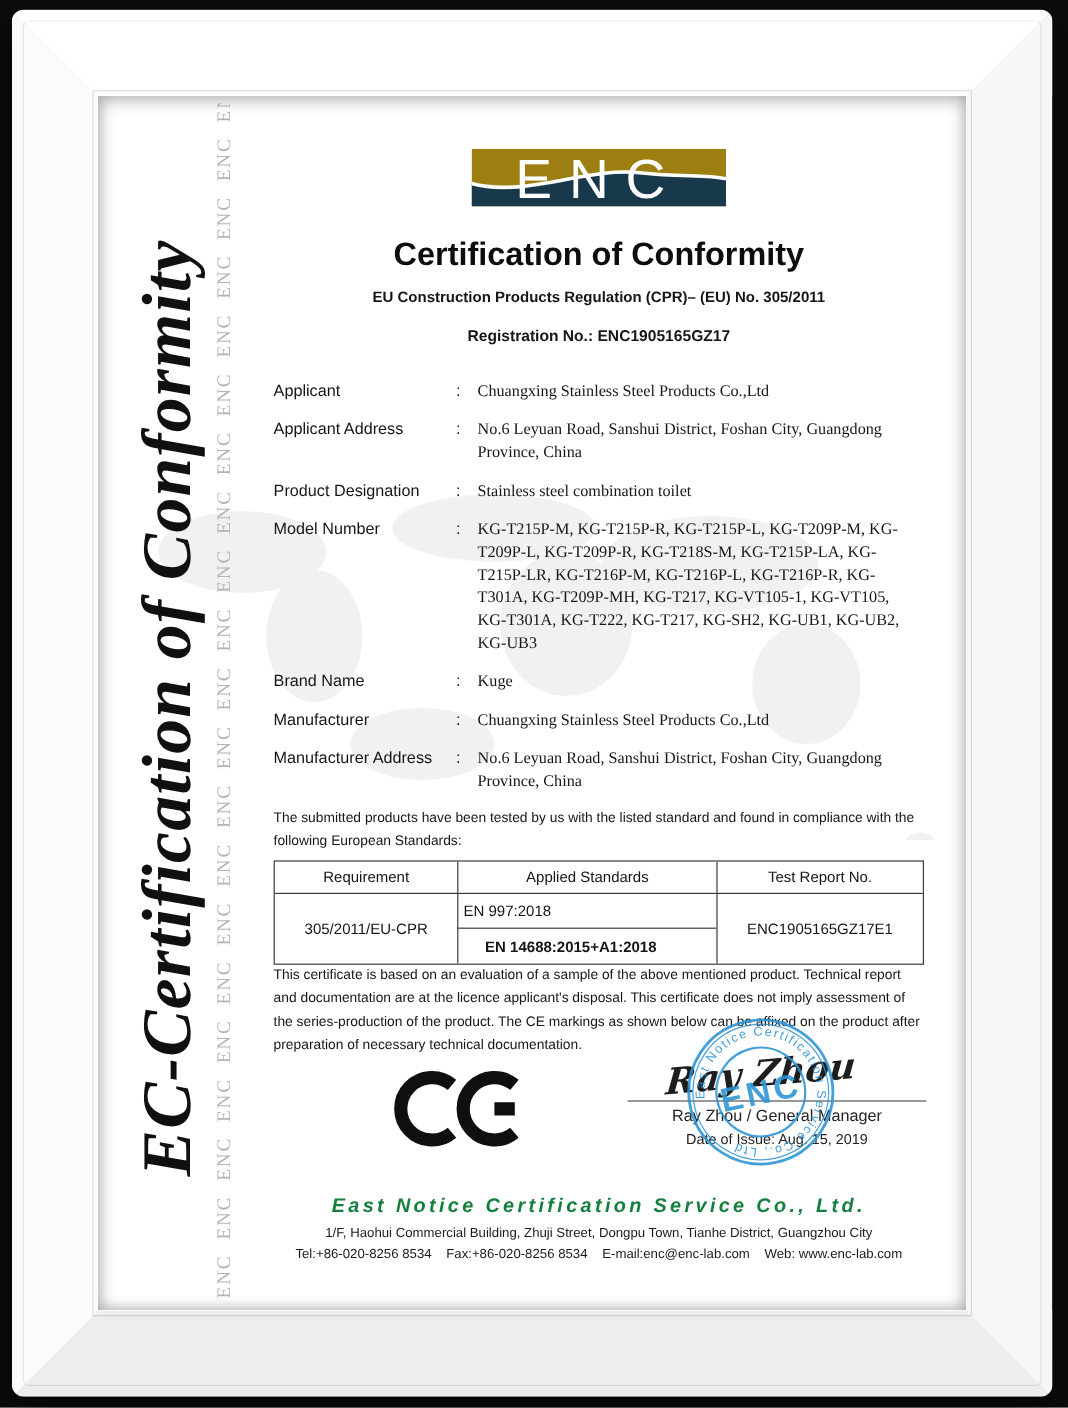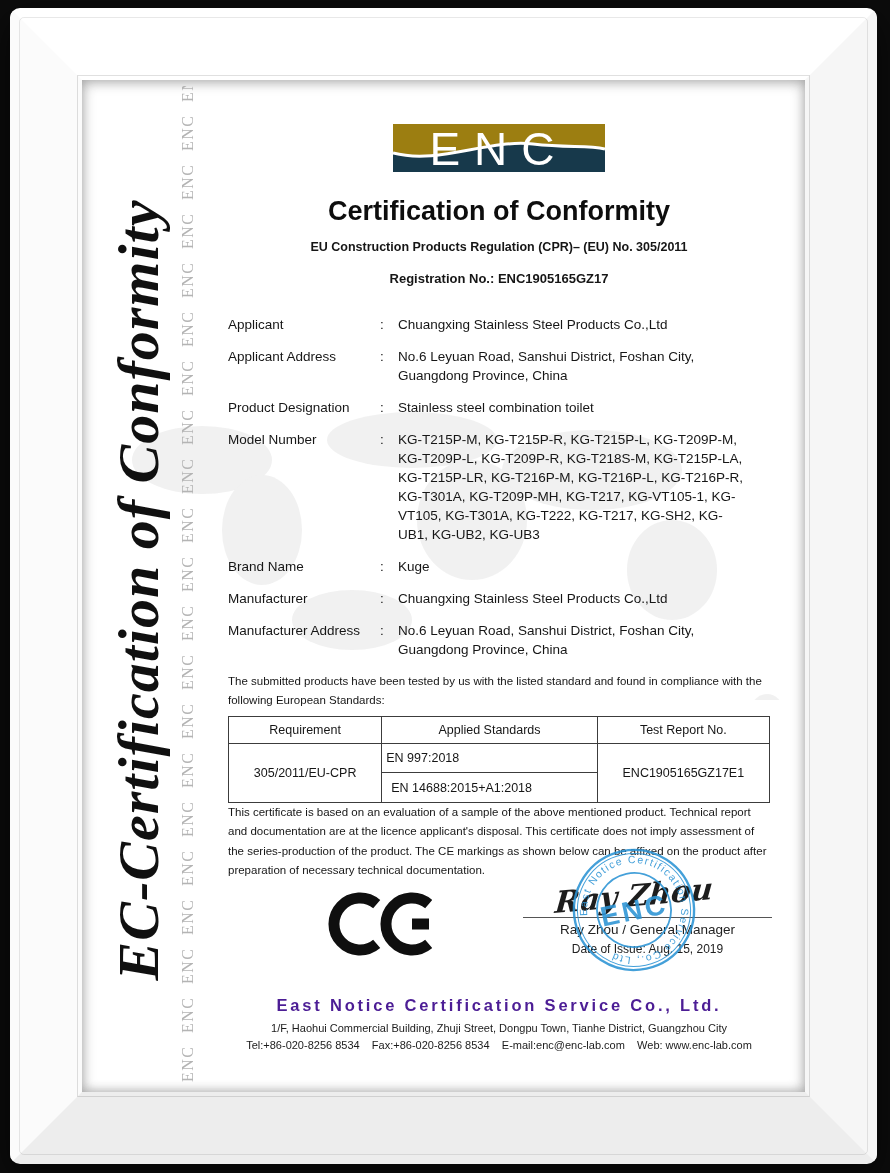--- a/index.html
+++ b/index.html
@@ -58,53 +58,53 @@
   
   .content{position:absolute;left:146px;top:0;width:542px;}
   .logo-wrap{margin-top:44px;text-align:center;}
   .doc-title{margin-top:20px;text-align:center;font-size:27px;font-weight:bold;color:#0d0d0d;}
   .doc-subtitle{margin-top:13px;text-align:center;font-size:12.5px;font-weight:bold;}
   .doc-regno{margin-top:17px;text-align:center;font-size:13px;font-weight:bold;}
   .fields{margin-top:29px;}
   .field-row{display:flex;margin-bottom:13px;font-size:13.5px;line-height:19px;}
   .f-label{width:152px;flex:none;}
   .f-colon{width:18px;flex:none;}
-  .f-value{width:352px;}
+  .f-value{width:352px;font-family:Liberation Serif, serif;}
   .intro{margin-top:10px;font-size:11.5px;line-height:19px;}
   
   .ctable{
     margin-top:6px;display:grid;
     grid-template-columns:28.2% 39.9% 31.9%;
     grid-template-rows:27px 29px 29px;
     border:1.6px solid #3c3c3c;font-size:12.5px;
   }
   .ctable .cell{display:flex;align-items:center;justify-content:center;box-sizing:border-box;}
   .ctable .head{border-bottom:1.4px solid #3c3c3c;}
   .ctable .c2{border-left:1.4px solid #3c3c3c;}
   .ctable .c3{border-left:1.4px solid #3c3c3c;}
   .ctable .req{grid-column:1;grid-row:2/4;}
   .ctable .app1{grid-column:2;grid-row:2;justify-content:flex-start;padding-left:4px;border-bottom:1.4px solid #3c3c3c;}
-  .ctable .app2{grid-column:2;grid-row:3;justify-content:flex-start;padding-left:9px;}
+  .ctable .app2{grid-column:2;grid-row:3;justify-content:flex-start;padding-left:22px;font-weight:bold;}
   .ctable .rep{grid-column:3;grid-row:2/4;}
   .closing{margin-top:0;font-size:11.5px;line-height:19.4px;}
   
   .ce-mark{position:absolute;left:246px;top:811px;}
   .sig-script{
     position:absolute;left:462px;top:798px;width:180px;text-align:center;
     font-family:"DejaVu Serif",serif;font-style:italic;font-weight:bold;
     font-size:30px;color:#1d1d1d;transform:rotate(-5deg) skewX(-10deg);
     z-index:3;white-space:nowrap;
   }
   .sig-line{position:absolute;left:441px;top:837px;width:249px;border-top:1.6px solid #555;z-index:2;}
   .sig-name{position:absolute;left:433px;top:842px;width:265px;text-align:center;font-size:13.5px;color:#222;z-index:2;}
   .sig-date{position:absolute;left:433px;top:862px;width:265px;text-align:center;font-size:12px;color:#222;z-index:2;}
   .stamp{position:absolute;left:477px;top:755px;z-index:4;opacity:.88;pointer-events:none;}
   
   .footer{position:absolute;left:146px;top:916px;width:542px;text-align:center;}
-  .f-company{font-size:16.5px;font-weight:bold;letter-spacing:2.8px;color:#4c1d95;}
+  .f-company{font-size:16.5px;font-weight:bold;letter-spacing:2.8px;color:#15803d;font-style:italic;}
   .f-address{margin-top:7px;font-size:11px;color:#1b1b1b;}
   .f-contact{margin-top:5px;font-size:11px;color:#1b1b1b;white-space:pre;}
 </style>
 </head>
 <body>
 
 <div class="frame">
   <div class="paper">
 
     <svg class="map-wm" width="680" height="320" viewBox="0 0 680 320">

